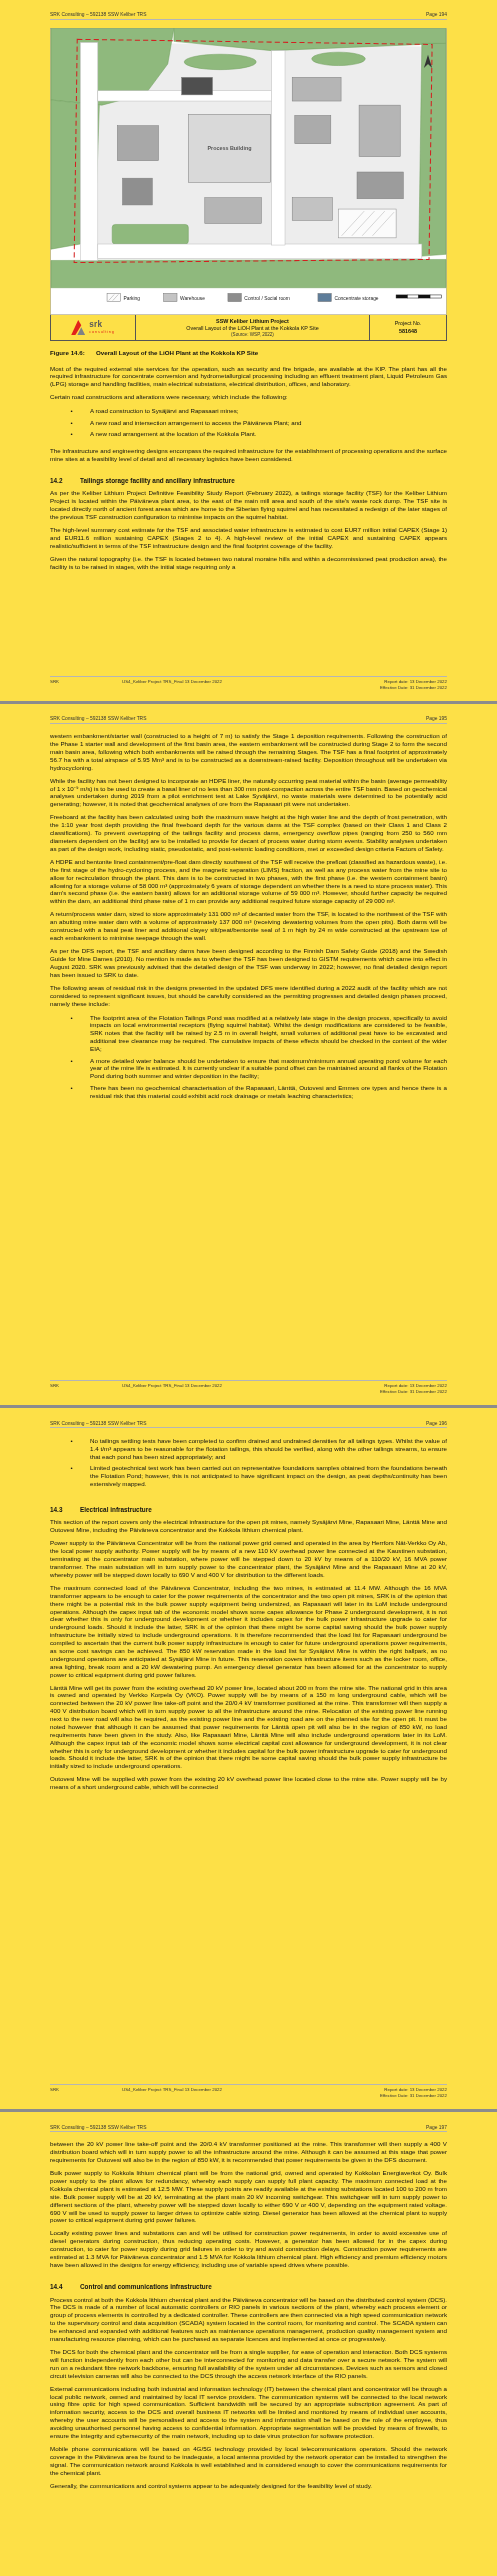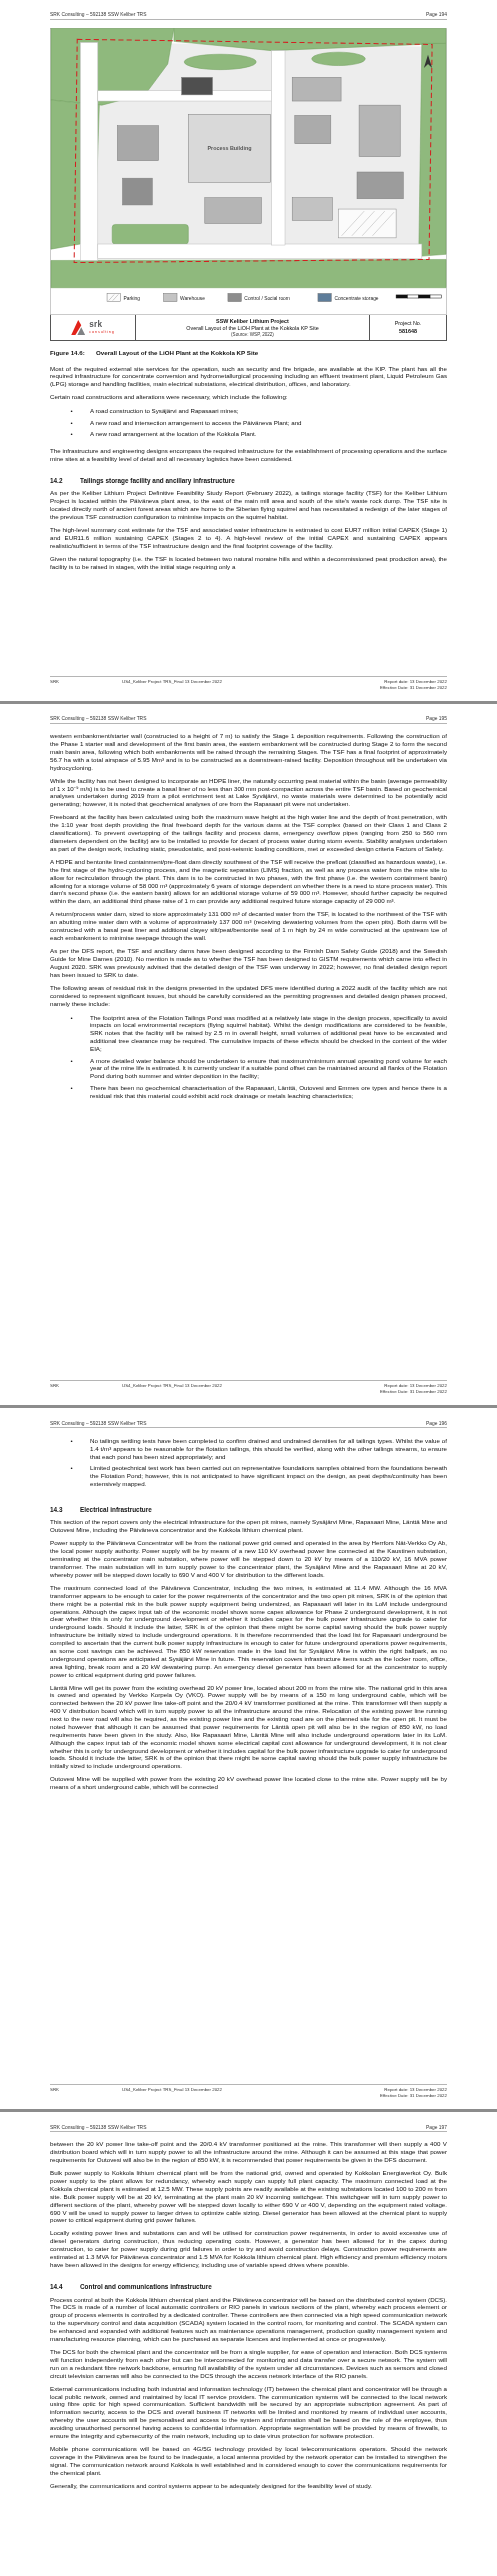--- a/index.html
+++ b/index.html
@@ -1,19 +1,19 @@
 <!DOCTYPE html>
 <html style="font-size:8.2px"><head>
 <meta charset="utf-8">
 <style>
   * { margin:0; padding:0; box-sizing:border-box; }
   html,body { background:#8c8c8c; }
   body { width:497px; font-family:"Liberation Sans", sans-serif; color:#111; }
   .page {
-    width:497px; height:701px; background:#ffffff;
+    width:497px; height:701px; background:#fde047;
     padding:12.4px 50px 10.3px 50px;
     display:flex; flex-direction:column; overflow:hidden; position:relative;
   }
   .page + .page { margin-top:3.1px; }
   .page-header {
     display:flex; justify-content:space-between; align-items:flex-end;
     font-size:4.9px; color:#333; padding-bottom:1.5px;
     border-bottom:0.5px solid #b5b5b5; margin-bottom:8.2px;
   }
   .page-footer {

